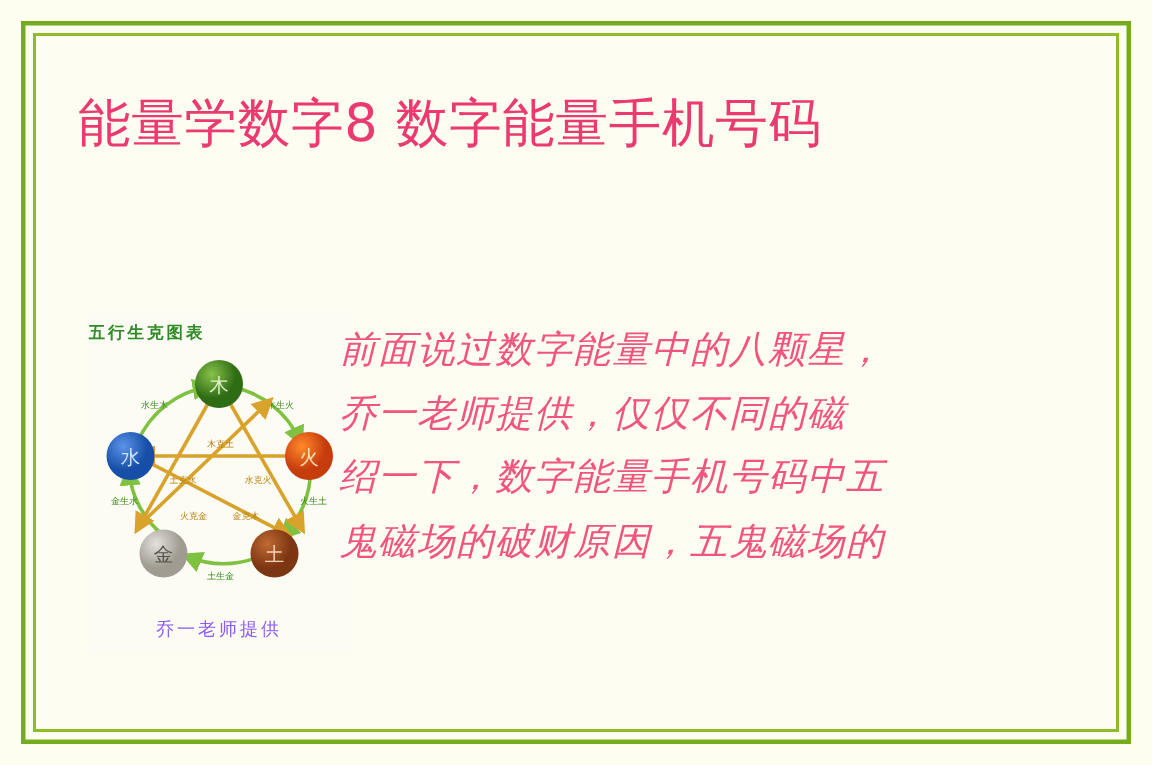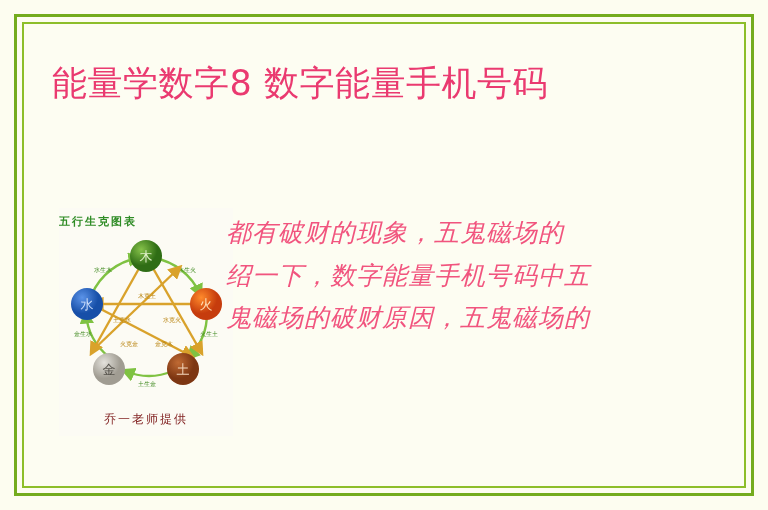--- a/index.html
+++ b/index.html
@@ -93,21 +93,21 @@
   }
   .fig-caption {
     position: absolute;
     left: 0;
     bottom: 8px;
     width: 174px;
     text-align: center;
     font-family: Liberation Mono, monospace;
     font-size: 12px;
     letter-spacing: 2px;
-    color: #7f1d1d;
+    color: #8b5cf6;
   }
   .fig-svg {
     position: absolute;
     left: 0;
     top: 26px;
     width: 174px;
     height: 172px;
   }
 
   
@@ -223,19 +223,20 @@
         <g>
           <circle cx="28" cy="70" r="16" fill="url(#gWater)"></circle>
           <text x="28" y="75" font-size="13" fill="#cfe0fb" text-anchor="middle" font-family="DejaVu Sans, sans-serif">水</text>
         </g>
       </svg>
 
       <div class="fig-caption">乔一老师提供</div>
     </div>
 
     <div class="body-text">
-      <div class="body-line">都有破财的现象，五鬼磁场的</div>
+      <div class="body-line">前面说过数字能量中的八颗星，</div>
+      <div class="body-line">乔一老师提供，仅仅不同的磁</div>
       <div class="body-line">绍一下，数字能量手机号码中五</div>
       <div class="body-line">鬼磁场的破财原因，五鬼磁场的</div>
     </div>
 
   </div>
 </div>
 
 </body></html>

